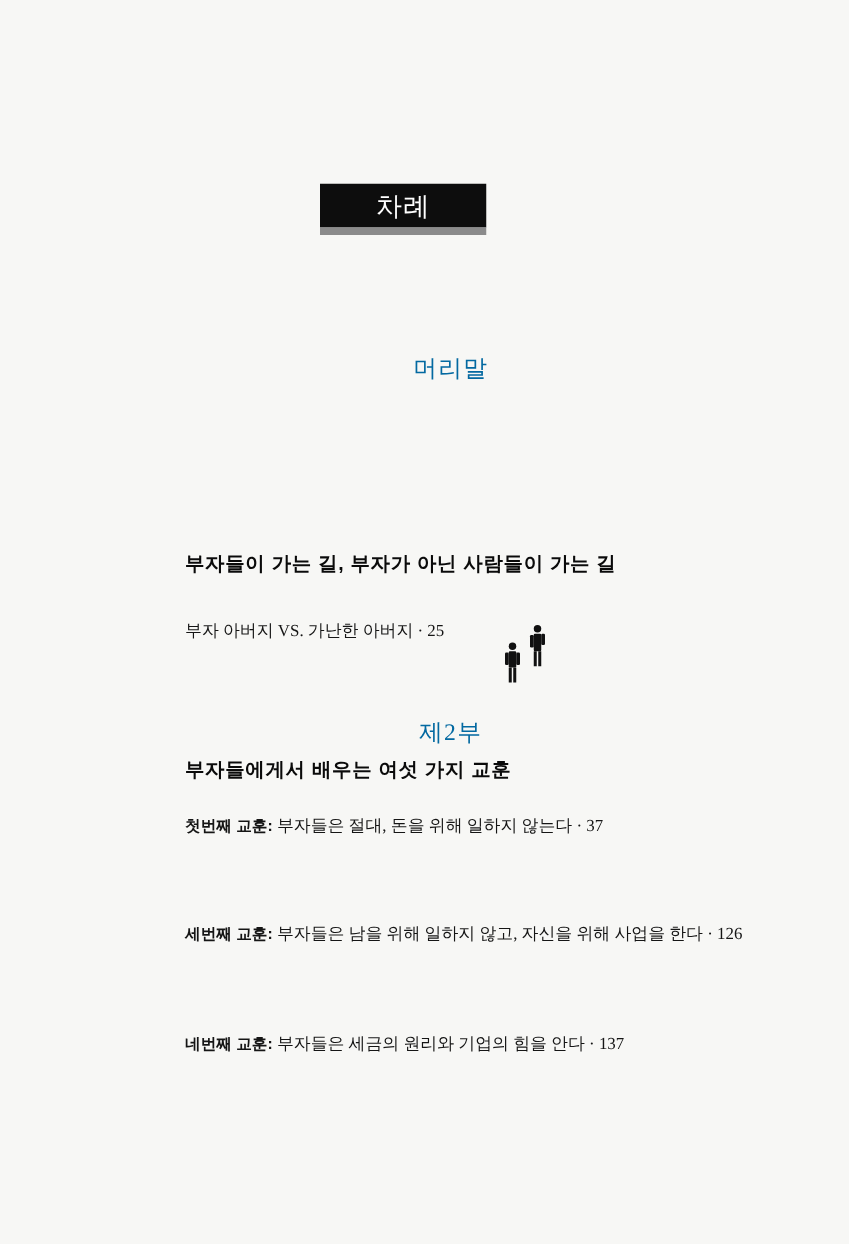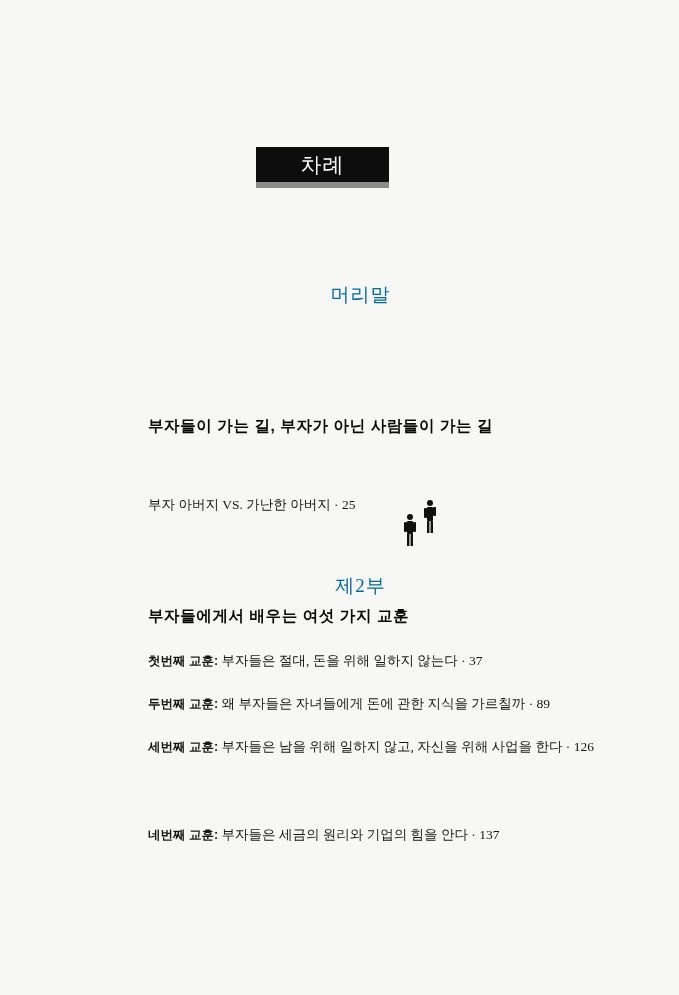--- a/index.html
+++ b/index.html
@@ -66,21 +66,21 @@
   
   .part-subtitle {
     position: absolute;
     left: 148px;
     font-weight: bold;
     font-size: 15.5px;
     color: #0a0a0a;
     letter-spacing: 0.6px;
     font-family: "Liberation Sans", sans-serif;
   }
-  #sub-part1 { top: 416px; text-align: right; }
+  #sub-part1 { top: 441px; text-align: right; }
   #sub-part2 { top: 606px; }
 
   
   .toc-line {
     position: absolute;
     left: 148px;
     font-size: 13.5px;
     color: #151515;
     white-space: nowrap;
     font-family: "Liberation Serif", "DejaVu Serif", serif;
@@ -145,23 +145,20 @@
       </g>
     </svg>
   </div>
 
   <div class="section-head" id="head-part2">제2부</div>
   <div class="part-subtitle" id="sub-part2">부자들에게서 배우는 여섯 가지 교훈</div>
 
   <div class="toc-line" id="entry-p2-1">
     <span class="lead">첫번째 교훈:</span><span> 부자들은 절대, 돈을 위해 일하지 않는다 · 37</span>
   </div>
-  <div class="toc-line" id="entry-p2-2">
-    <span class="lead">두번째 교훈:</span><span> 왜 부자들은 자녀들에게 돈에 관한 지식을 가르칠까 · 89</span>
-  </div>
   <div class="toc-line" id="entry-p2-3">
     <span class="lead">세번째 교훈:</span><span> 부자들은 남을 위해 일하지 않고, 자신을 위해 사업을 한다 · 126</span>
   </div>
   <div class="toc-line" id="entry-p2-4">
     <span class="lead">네번째 교훈:</span><span> 부자들은 세금의 원리와 기업의 힘을 안다 · 137</span>
   </div>
 
 </div>
 
 </body></html>

